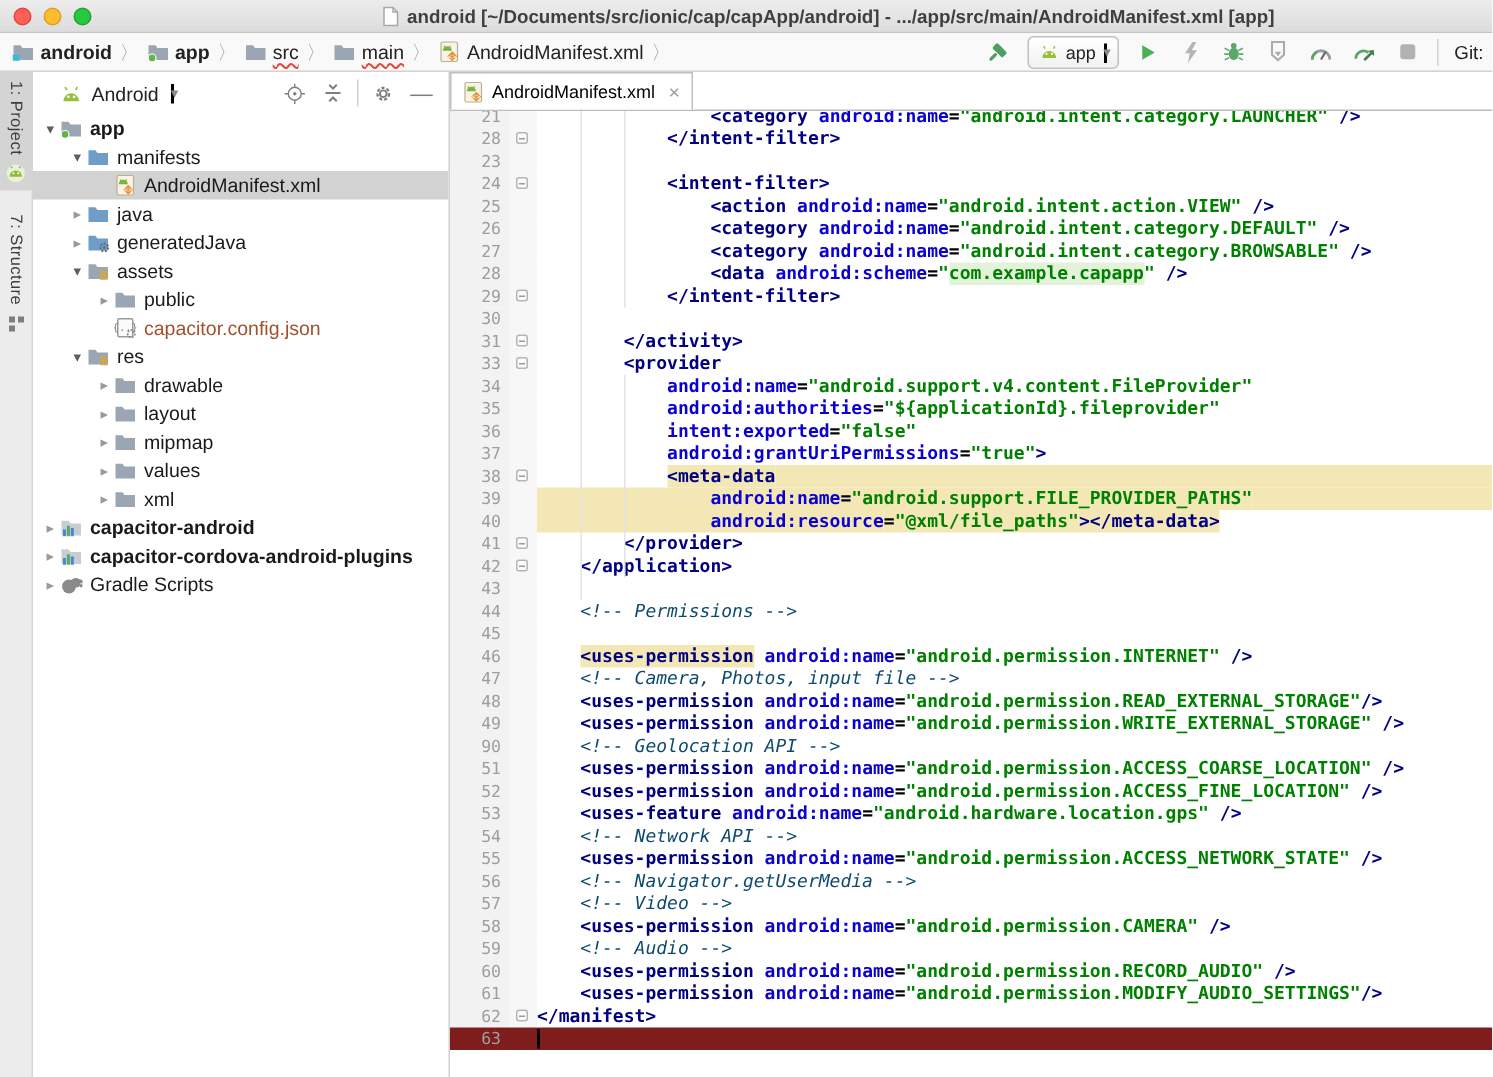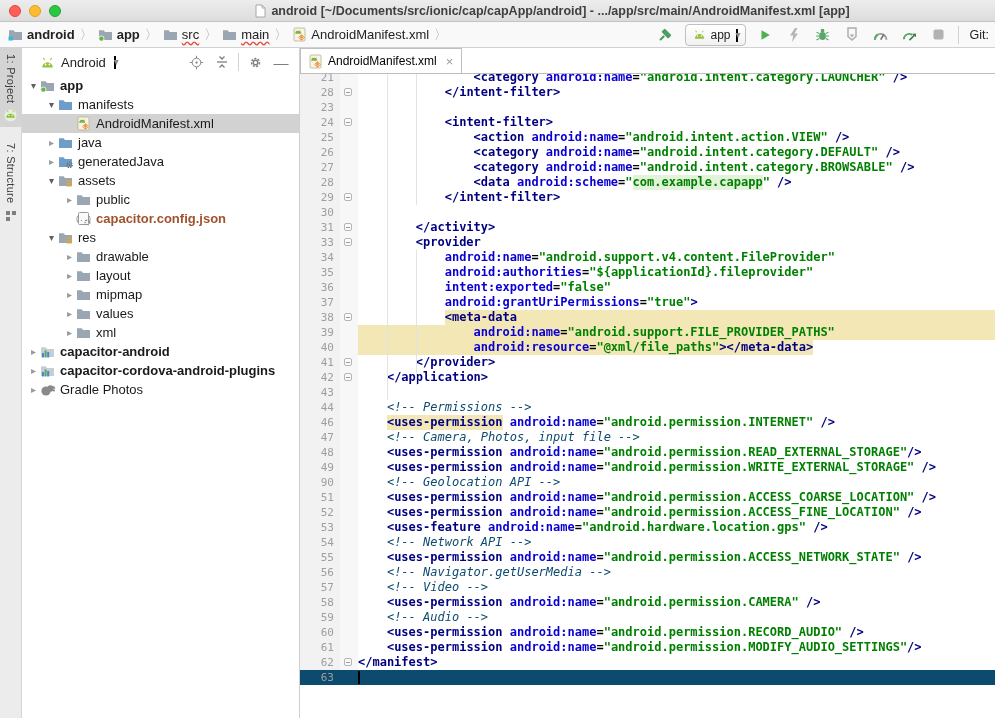--- a/index.html
+++ b/index.html
@@ -51,37 +51,37 @@
   .phead .spacer{flex:1;}
   .phead .hicon{display:flex;align-items:center;justify-content:center;width:20px;height:20px;color:#808080;}
   .tree{flex:1;overflow:hidden;}
   .trow{height:19px;display:flex;align-items:center;white-space:nowrap;}
   .trow.sel{background:#d2d2d2;}
   .trow .arrow{width:11px;text-align:center;font-size:10px;color:#9a9a9a;flex:none;}
   .trow .arrow.down{color:#5f5f5f;}
   .trow .ticon{width:16px;height:14px;margin:0 4px 0 1px;flex:none;display:flex;align-items:center;}
   .trow .tlabel{color:#1a1a1a;}
   .trow .tlabel.b{font-weight:bold;}
-  .trow .tlabel.rust{color:#a0522d;font-weight:bold;}
+  .trow .tlabel.rust{color:#a0522d;}
 
   
   .editor{flex:1;display:flex;flex-direction:column;background:#fff;min-width:0;}
   .tabstrip{height:26px;background:#fff;border-bottom:1px solid #bdbdbd;display:flex;align-items:flex-end;flex:none;}
   .tab{height:25px;margin-left:0;background:#fff;border:1px solid #c0c0c0;border-bottom:none;
     display:flex;align-items:center;gap:5px;padding:0 8px 0 7px;font-size:12px;color:#000;}
   .tab .close{color:#9a9a9a;font-size:13px;margin-left:4px;}
 
   .codeview{flex:1;overflow:hidden;position:relative;font-family:"DejaVu Sans Mono",monospace;font-size:12px;line-height:15px;}
   .codewrap{margin-top:-4px;position:relative;}
   .cl{display:flex;height:15px;align-items:stretch;}
   .cl .ln{width:40px;flex:none;text-align:right;padding-right:6px;color:#9e9e9e;background:#f2f2f2;font-size:11px;font-weight:normal;}
   .cl .foldcol{width:18px;flex:none;background:#f7f7f7;position:relative;}
   .cl .ct{flex:1;white-space:pre;font-weight:bold;display:flex;min-width:0;}
   .cl .ct span{flex:none;}
-  .cl.cur .ln,.cl.cur .foldcol,.cl.cur .ct{background:#0c4a6e;}
+  .cl.cur .ln,.cl.cur .foldcol,.cl.cur .ct{background:#7f1d1d;}
   .tg{color:#000080;}
   .at{color:#0a00d2;}
   .vl{color:#008000;}
   .tx{color:#000;}
   .cm{color:#0c4a6e;font-style:italic;font-weight:normal;}
   .vh{color:#008000;background:#e3f3da;}
   .h{background:#f3e7b6;}
   .fillh{flex:1;background:#f3e7b6;}
   .caret{width:2px;height:13px;background:#000;margin-top:1px;}
   .foldmark{position:absolute;left:4px;top:3px;width:8px;height:8px;border:1px solid #b5b5b5;border-radius:2px;background:#fbfbfb;}
@@ -486,21 +486,21 @@
         <div class="trow" style="padding-left: 6px;">
           <span class="arrow">▸</span>
           <span class="ticon">
             <svg width="16" height="13" viewBox="0 0 16 13" fill="#8a8a8a">
               <circle cx="6" cy="8" r="4.6"></circle>
               <circle cx="10.5" cy="5.5" r="3.2"></circle>
               <path d="M12.5 3.2q3-.4 2.6 2.8l-1.6-.4z"></path>
               <circle cx="14" cy="7.5" r="1.1"></circle>
             </svg>
           </span>
-          <span class="tlabel">Gradle Photos</span>
+          <span class="tlabel">Gradle Scripts</span>
         </div>
       </div>
   </div>
 
   <div class="editor">
     <div class="tabstrip">
       <div class="tab">
         <span class="ic">
             <svg width="15" height="15" viewBox="0 0 15 15">
               <rect x="2" y="1" width="11" height="13" rx="1" fill="#f7f3e6" stroke="#bcb08a" stroke-width="0.8"></rect>
@@ -646,20 +646,25 @@
             <div class="ln">43</div>
             <div class="foldcol"></div>
             <div class="ct"></div>
           </div>
           <div class="cl">
             <div class="ln">44</div>
             <div class="foldcol"></div>
             <div class="ct"><span class="tx">    </span><span class="cm">&lt;!-- Permissions --&gt;</span></div>
           </div>
           <div class="cl">
+            <div class="ln">45</div>
+            <div class="foldcol"></div>
+            <div class="ct"></div>
+          </div>
+          <div class="cl">
             <div class="ln">46</div>
             <div class="foldcol"></div>
             <div class="ct"><span class="tx">    </span><span class="tg h">&lt;uses-permission</span><span class="tx"> </span><span class="at">android:name</span><span class="tx">=</span><span class="vl">"android.permission.INTERNET"</span><span class="tx"> </span><span class="tg">/&gt;</span></div>
           </div>
           <div class="cl">
             <div class="ln">47</div>
             <div class="foldcol"></div>
             <div class="ct"><span class="tx">    </span><span class="cm">&lt;!-- Camera, Photos, input file --&gt;</span></div>
           </div>
           <div class="cl">

